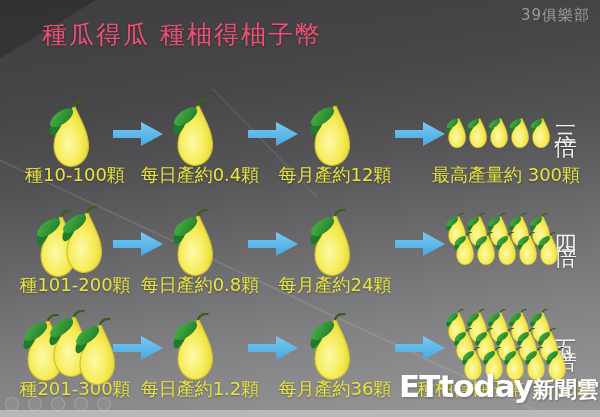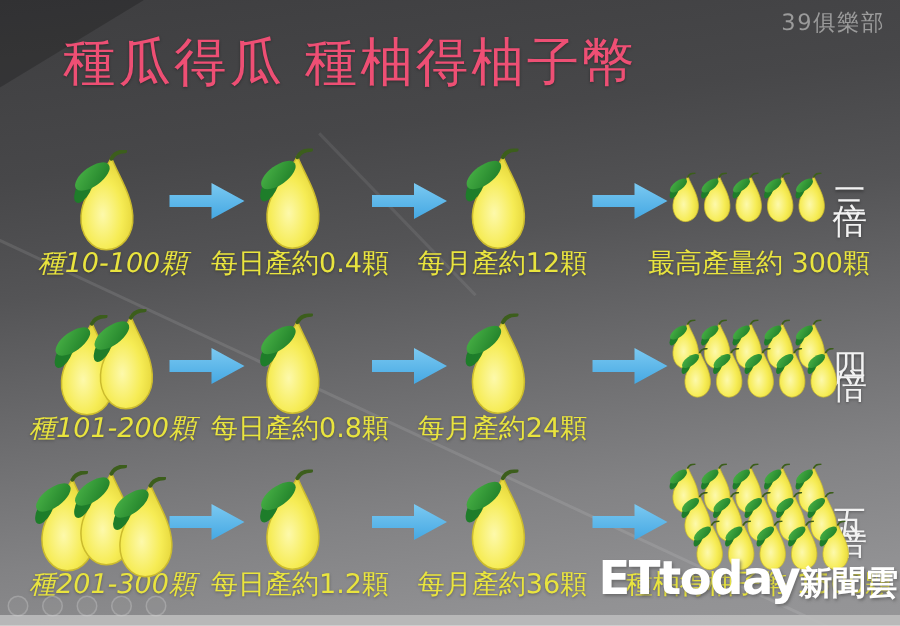--- a/index.html
+++ b/index.html
@@ -10,21 +10,21 @@
   }
   
   .seam{position:absolute;background:rgba(255,255,255,0.10);height:1.5px;transform-origin:left center;}
   .seam-long{left:-20px;top:150px;width:760px;transform:rotate(25deg);}
   .seam-short{left:213px;top:88px;width:150px;transform:rotate(46deg);background:rgba(255,255,255,0.08);}
   .corner-facet{position:absolute;left:0;top:0;width:100%;height:100%;
     clip-path:polygon(0 0,16% 0,0 14%);background:rgba(0,0,0,0.20);}
   .bottom-strip{position:absolute;left:0;bottom:0;width:100%;height:7px;background:#bcbcbc;opacity:.9;}
 
   .brand{position:absolute;top:6px;right:10px;font-size:15px;color:var(--c-brand,#9b9b9b);letter-spacing:1px;text-align:right;}
-  .title{position:absolute;left:42px;top:18px;margin:0;font-size:35px;font-weight:400;letter-spacing:2px;
+  .title{position:absolute;left:42px;top:18px;margin:0;font-size:25px;font-weight:400;letter-spacing:2px;
     color:var(--c-title,#ee4f74);text-shadow:0 1px 2px rgba(0,0,0,0.35);}
 
   .flow-row{position:absolute;left:0;width:600px;height:104px;}
   .r1{top:97px;} .r2{top:207px;} .r3{top:311px;}
 
   .flow-row>div{position:absolute;}
   .plant-group{left:8px;top:0;width:124px;height:70px;display:flex;justify-content:center;align-items:flex-end;}
   .plant-group svg{position:relative;}
   .plant-group svg+svg{margin-left:-28px;}
   .plant-group svg:nth-child(1){transform:translateY(2px);z-index:1;}
@@ -42,21 +42,21 @@
   .monthly-icon{left:304px;top:2px;width:54px;height:69px;}
 
   .result-cluster{left:443px;width:130px;}
   .r1 .result-cluster{top:18px;} .r2 .result-cluster{top:6px;} .r3 .result-cluster{top:-2px;}
   .strip{display:flex;height:34px;}
   .strip svg{margin-left:-6px;}
   .strip svg:first-child{margin-left:0;}
 
   .lbl{top:66px;font-size:18px;font-weight:500;color:var(--c-label,#e9e43e);text-align:center;
     text-shadow:0 1px 2px rgba(0,0,0,0.35);white-space:nowrap;}
-  .lbl-plant{left:0;width:150px;font-style:italic;}
+  .lbl-plant{left:0;width:150px;}
   .lbl-daily{left:128px;width:144px;}
   .lbl-monthly{left:266px;width:138px;}
   .lbl-result{left:415px;width:182px;}
 
   .multiplier{left:551px;top:10px;height:86px;writing-mode:vertical-rl;text-orientation:upright;
     font-size:23px;font-weight:500;letter-spacing:9px;color:var(--c-multiplier,#f2f2f2);
     text-shadow:0 1px 2px rgba(0,0,0,0.35);}
 
   .watermark{position:absolute;left:399px;top:368px;z-index:50;white-space:nowrap;
     color:var(--c-watermark,#ffffff);text-shadow:1px 1px 2px rgba(90,90,90,0.65);}

